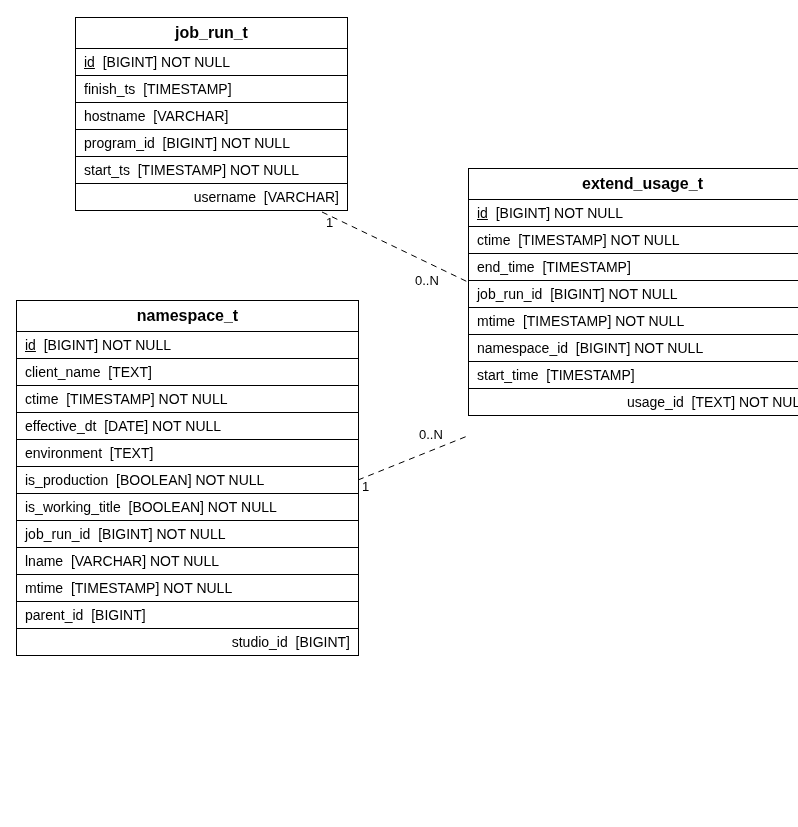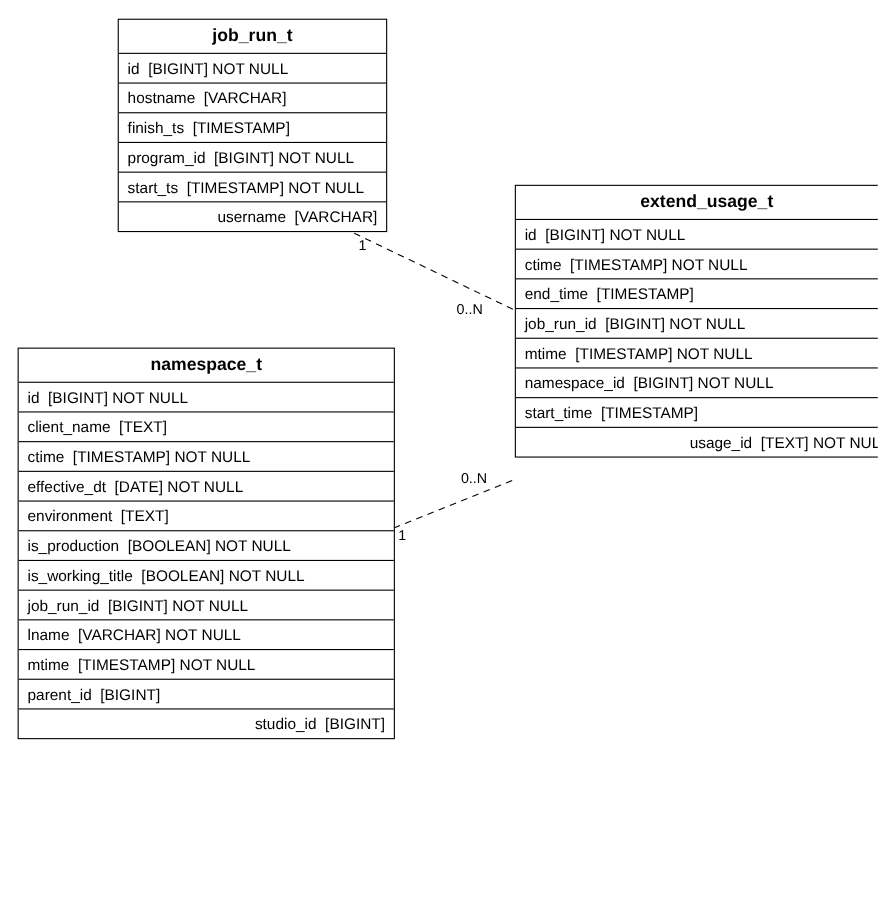--- a/index.html
+++ b/index.html
@@ -30,21 +30,21 @@
   .row {
     font-size: 14px;
     padding: 5px 8px;
     border-bottom: 1.5px solid #000;
     white-space: nowrap;
   }
   .row:last-child {
     border-bottom: none;
     text-align: right;
   }
-  .pk { }
+  .pk { text-decoration: underline; }
   .label {
     position: absolute;
     font-size: 13px;
     color: #000;
     background: transparent;
     white-space: nowrap;
   }
   svg.connectors {
     position: absolute;
     left: 0; top: 0;
@@ -53,31 +53,31 @@
   }
 </style>
 </head>
 <body>
 
 <svg class="connectors">
   <line x1="322" y1="212" x2="470" y2="283" stroke="#000" stroke-width="1" stroke-dasharray="6,5"></line>
   <line x1="358" y1="480" x2="470" y2="435" stroke="#000" stroke-width="1" stroke-dasharray="6,5"></line>
 </svg>
 
-<div class="entity" style="left:75px; top:17px; width:245px;margin-left:32px;">
+<div class="entity" style="left:75px; top:17px; width:273px;">
   <div class="entity-header">job_run_t</div>
   <div class="row"><span class="pk">id</span>&nbsp;&nbsp;<span>[BIGINT] NOT NULL</span></div>
+  <div class="row"><span>finish_ts</span>&nbsp;&nbsp;<span>[TIMESTAMP]</span></div>
   <div class="row"><span>hostname</span>&nbsp;&nbsp;<span>[VARCHAR]</span></div>
-  <div class="row"><span>finish_ts</span>&nbsp;&nbsp;<span>[TIMESTAMP]</span></div>
   <div class="row"><span>program_id</span>&nbsp;&nbsp;<span>[BIGINT] NOT NULL</span></div>
   <div class="row"><span>start_ts</span>&nbsp;&nbsp;<span>[TIMESTAMP] NOT NULL</span></div>
   <div class="row"><span>username</span>&nbsp;&nbsp;<span>[VARCHAR]</span></div>
 </div>
 
-<div class="entity" style="left:16px; top:300px; width:343px;margin-top:16px;">
+<div class="entity" style="left:16px; top:300px; width:343px;">
   <div class="entity-header">namespace_t</div>
   <div class="row"><span class="pk">id</span>&nbsp;&nbsp;<span>[BIGINT] NOT NULL</span></div>
   <div class="row"><span>client_name</span>&nbsp;&nbsp;<span>[TEXT]</span></div>
   <div class="row"><span>ctime</span>&nbsp;&nbsp;<span>[TIMESTAMP] NOT NULL</span></div>
   <div class="row"><span>effective_dt</span>&nbsp;&nbsp;<span>[DATE] NOT NULL</span></div>
   <div class="row"><span>environment</span>&nbsp;&nbsp;<span>[TEXT]</span></div>
   <div class="row"><span>is_production</span>&nbsp;&nbsp;<span>[BOOLEAN] NOT NULL</span></div>
   <div class="row"><span>is_working_title</span>&nbsp;&nbsp;<span>[BOOLEAN] NOT NULL</span></div>
   <div class="row"><span>job_run_id</span>&nbsp;&nbsp;<span>[BIGINT] NOT NULL</span></div>
   <div class="row"><span>lname</span>&nbsp;&nbsp;<span>[VARCHAR] NOT NULL</span></div>

